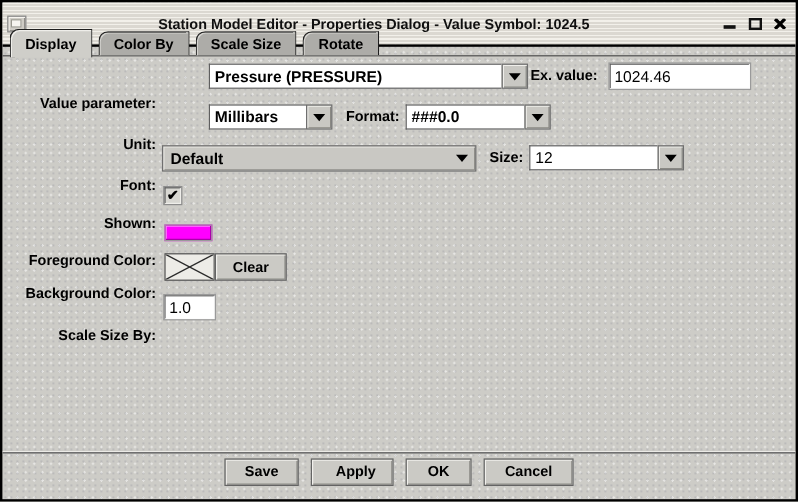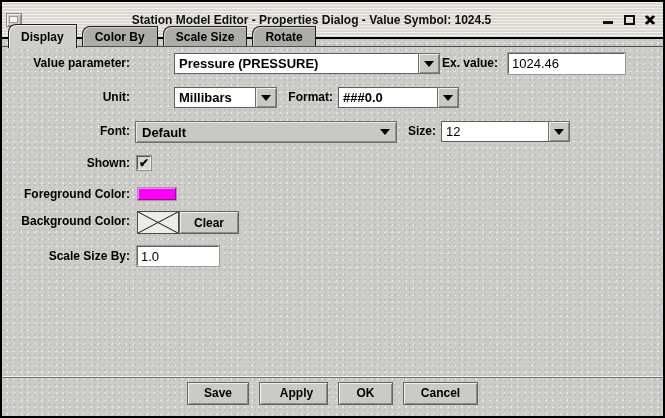--- a/index.html
+++ b/index.html
@@ -66,21 +66,21 @@
   }
 
   
   .tabpanel {
     position:absolute; top:44px; left:0; right:0; height:330px;
     border-top:1px solid #4f4f4f; z-index:2;
   }
 
   .flabel {
     position:absolute; left:4px; width:124px; text-align:right;
-    font-size:12px; font-weight:bold; color:#000; line-height:21px; white-space:nowrap;
+    font-size:12px; font-weight:bold; color:#000; line-height:21px; white-space:nowrap;margin-top:23px;
   }
   .inline-label {
     position:absolute; font-size:12px; font-weight:bold; color:#000;
     line-height:21px; white-space:nowrap;
   }
 
   
   .tfield {
     background:#fff; border:1px solid #fdfdfd;
     border-top-color:#5f5f5f; border-left-color:#5f5f5f;
@@ -241,21 +241,21 @@
     <div class="flabel" style="top:164px;text-align:right;">Background Color:</div>
     <div class="bg-swatch" style="left:135px; top:164px;">
       <svg viewBox="0 0 42 23" preserveAspectRatio="none">
         <line x1="0" y1="0" x2="42" y2="23" stroke="#2b2b2b" stroke-width="1.2"></line>
         <line x1="42" y1="0" x2="0" y2="23" stroke="#2b2b2b" stroke-width="1.2"></line>
       </svg>
     </div>
     <button class="btn clear-btn" style="left:177px; top:164px;">Clear</button>
 
     <div class="flabel" style="top:199px;">Scale Size By:</div>
-    <input class="tfield" style="position: absolute; left: 135px; top: 199px; width: 82px; height: 20px;" value="1.0">
+    <input class="tfield" style="position: absolute; left: 135px; top: 199px; width: 42px; height: 20px;" value="1.0">
 
   </div>
 
   <div class="separator"></div>
   <div class="button-row">
     <button class="btn">Save</button>
     <button class="btn">Apply</button>
     <button class="btn">OK</button>
     <button class="btn">Cancel</button>
   </div>

